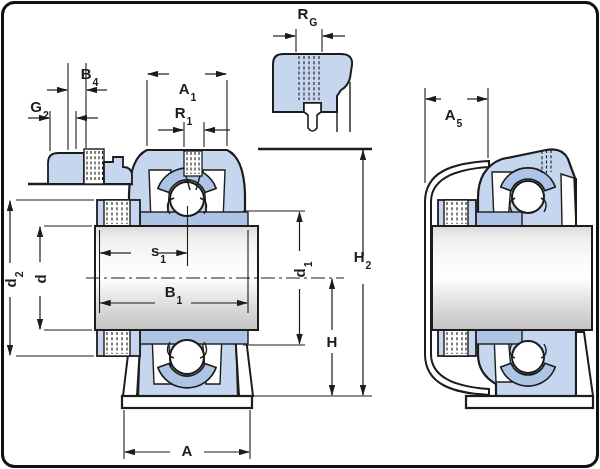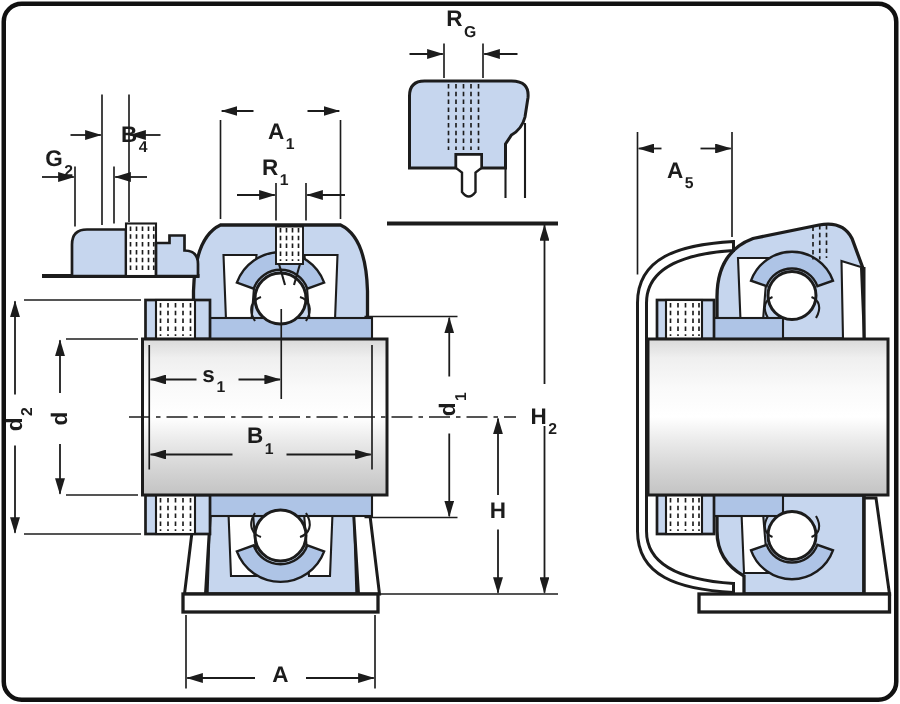--- a/index.html
+++ b/index.html
@@ -249,24 +249,24 @@
     <line class="ext" x1="425" y1="88" x2="425" y2="183"></line>
     <line class="ext" x1="488" y1="88" x2="488" y2="158"></line>
     <line class="dim" x1="441" y1="99" x2="425.8" y2="99" marker-end="url(#arr)"></line>
     <line class="dim" x1="467" y1="99" x2="487.2" y2="99" marker-end="url(#arr)"></line>
   </g>
 </svg>
 
 <span class="lbl" style="left:187px;top:88px"><span>A</span><sub>1</sub></span>
 <span class="lbl" style="left:307px;top:13px"><span>R</span><sub>G</sub></span>
 <span class="lbl" style="left:183px;top:112px"><span>R</span><sub>1</sub></span>
-<span class="lbl" style="left:89px;top:90px"><span>B</span><sub>4</sub></span>
+<span class="lbl" style="left:89px;top:73px"><span>B</span><sub>4</sub></span>
 <span class="lbl" style="left:39px;top:106px"><span>G</span><sub>2</sub></span>
-<span class="lbl" style="left:142px;top:250px"><span>s</span><sub>1</sub></span>
+<span class="lbl" style="left:158px;top:250px"><span>s</span><sub>1</sub></span>
 <span class="lbl" style="left:173px;top:291px"><span>B</span><sub>1</sub></span>
 <span class="lbl rot" style="left:10px;top:280px"><span>d</span><sub>2</sub></span>
 <span class="lbl rot" style="left:40px;top:279px"><span>d</span><sub></sub></span>
 <span class="lbl rot" style="left:299px;top:270px"><span>d</span><sub>1</sub></span>
 <span class="lbl" style="left:332px;top:341px"><span>H</span><sub></sub></span>
-<span class="lbl" style="left:362px;top:278px"><span>H</span><sub>2</sub></span>
+<span class="lbl" style="left:362px;top:256px"><span>H</span><sub>2</sub></span>
 <span class="lbl" style="left:187px;top:450px"><span>A</span><sub></sub></span>
 <span class="lbl" style="left:453px;top:114px"><span>A</span><sub>5</sub></span>
 </div>
 
 </body></html>

